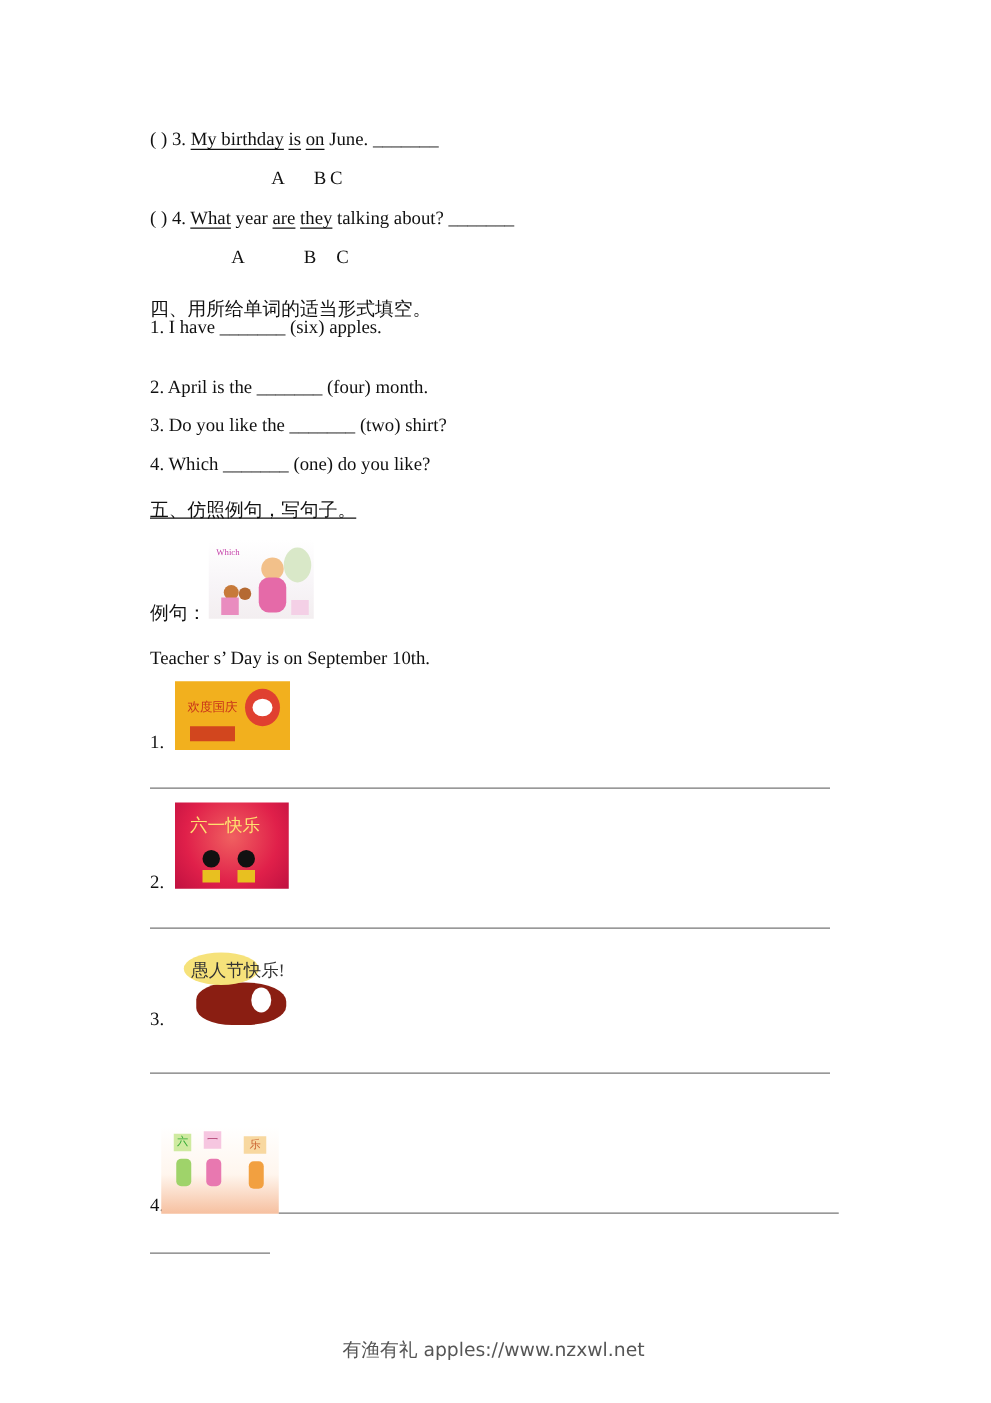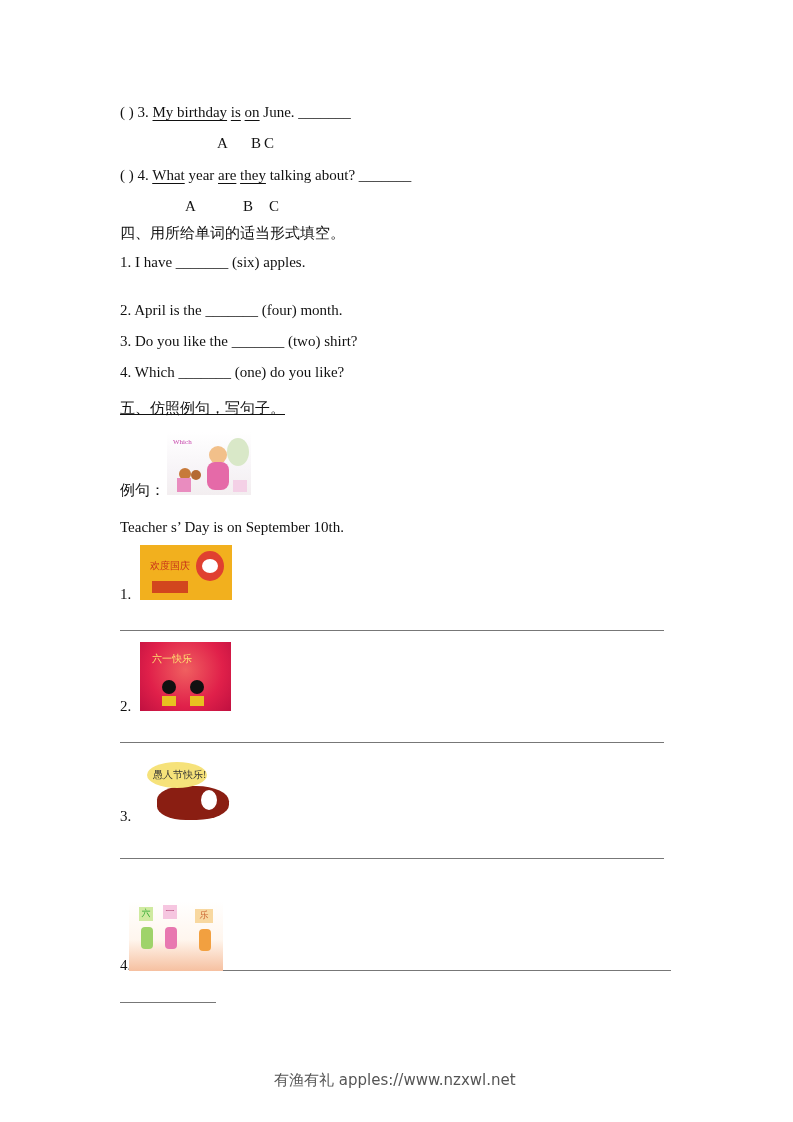--- a/index.html
+++ b/index.html
@@ -28,21 +28,21 @@
 <div class="abs" style="left:120px; top:167px;">
   <span>(    )</span>
   <span>4.</span>
   <span class="u">What</span><span> year </span><span class="u">are</span><span> </span><span class="u">they</span><span> talking about?</span>
   <span>_______</span>
 </div>
 <div class="abs" style="left:185px; top:198px;">A</div>
 <div class="abs" style="left:243px; top:198px;">B</div>
 <div class="abs" style="left:269px; top:198px;">C</div>
 
-<div class="abs cn" style="left:120px; top:224px;">四、用所给单词的适当形式填空。</div>
+<div class="abs cn" style="left:120px; top:238px;">四、用所给单词的适当形式填空。</div>
 <div class="abs" style="left:120px; top:254px;">1. I have _______ (six) apples.</div>
 <div class="abs" style="left:120px; top:302px;text-align:center;">2. April is the _______ (four) month.</div>
 <div class="abs" style="left:120px; top:333px;">3. Do you like the _______ (two) shirt?</div>
 <div class="abs" style="left:120px; top:364px;">4. Which _______ (one) do you like?</div>
 
 <div class="abs cn" style="left:120px; top:399px;text-decoration:underline;">五、仿照例句，写句子。</div>
 
 <div class="abs cn" style="left:120px; top:481px;">例句：</div>
 <div class="img" style="left:167px; top:432px; width:84px; height:63px; background:linear-gradient(180deg,#fff 0%,#f7f4f7 60%,#f3eef0 100%);">
   <div style="position:absolute; left:6px; top:6px; width:24px; height:12px; color:#c43fa8; font-size:7px;">Which</div>
@@ -61,33 +61,33 @@
 <div class="img" style="left:140px; top:545px; width:92px; height:55px; background:#f2b01e;">
   <div style="position:absolute; left:10px; top:14px; color:#c8321a; font-size:10px; font-family:'DejaVu Sans',sans-serif;">欢度国庆</div>
   <div style="position:absolute; left:12px; top:36px; width:36px; height:12px; background:#d2461e;"></div>
   <div style="position:absolute; left:56px; top:6px; width:28px; height:30px; border-radius:50%; background:#e04030;"></div>
   <div style="position:absolute; left:62px; top:14px; width:16px; height:14px; border-radius:50%; background:#fff;"></div>
 </div>
 <div class="line" style="left:120px; top:630px; width:544px;"></div>
 
 <div class="abs" style="left:120px; top:698px;">2.</div>
 <div class="img" style="left:140px; top:642px; width:91px; height:69px; background:radial-gradient(circle at 50% 40%,#f06060 0%,#e0204a 60%,#c01040 100%);">
-  <div style="position:absolute; left:12px; top:10px; color:#ffe070; font-size:10px; font-family:'DejaVu Sans',sans-serif;">六一快乐</div>
+  <div style="position:absolute; left:12px; top:10px; color:#ffe070; font-size:14px; font-family:'DejaVu Sans',sans-serif;">六一快乐</div>
   <div style="position:absolute; left:22px; top:38px; width:14px; height:14px; border-radius:50%; background:#111;"></div>
   <div style="position:absolute; left:50px; top:38px; width:14px; height:14px; border-radius:50%; background:#111;"></div>
   <div style="position:absolute; left:22px; top:54px; width:14px; height:10px; background:#e8c020;"></div>
   <div style="position:absolute; left:50px; top:54px; width:14px; height:10px; background:#e8c020;"></div>
 </div>
 <div class="line" style="left:120px; top:742px; width:544px;"></div>
 
 <div class="abs" style="left:120px; top:808px;">3.</div>
 <div class="img" style="left:145px; top:760px; width:86px; height:60px; background:transparent;">
   <div style="position:absolute; left:12px; top:26px; width:72px; height:34px; border-radius:40% 45% 45% 40%; background:#8a1e12;"></div>
   <div style="position:absolute; left:2px; top:2px; width:60px; height:26px; border-radius:50%; background:#f6e27a;"></div>
-  <div style="position:absolute; left:8px; top:8px; color:#333; font-size:10px; font-family:Liberation Serif, serif;">愚人节快乐!</div>
+  <div style="position:absolute; left:8px; top:8px; color:#333; font-size:14px; font-family:Liberation Serif, serif;">愚人节快乐!</div>
   <div style="position:absolute; left:56px; top:30px; width:16px; height:20px; border-radius:50%; background:#fff;"></div>
 </div>
 <div class="line" style="left:120px; top:858px; width:544px;"></div>
 
 <div class="abs" style="left:120px; top:957px;">4.</div>
 <div class="img" style="left:129px; top:901px; width:94px; height:70px; background:linear-gradient(180deg,#ffffff 0%,#fff6ee 55%,#f6c0a0 100%);">
   <div style="position:absolute; left:10px; top:6px; width:14px; height:14px; background:#cfeaa0; font-size:9px; text-align:center; color:#3a3;">六</div>
   <div style="position:absolute; left:34px; top:4px; width:14px; height:14px; background:#f6c6e0; font-size:9px; text-align:center; color:#a36;">一</div>
   <div style="position:absolute; left:66px; top:8px; width:18px; height:14px; background:#f8d8a0; font-size:9px; text-align:center; color:#c63;">乐</div>
   <div style="position:absolute; left:12px; top:26px; width:12px; height:22px; background:#9fd36a; border-radius:4px;"></div>

